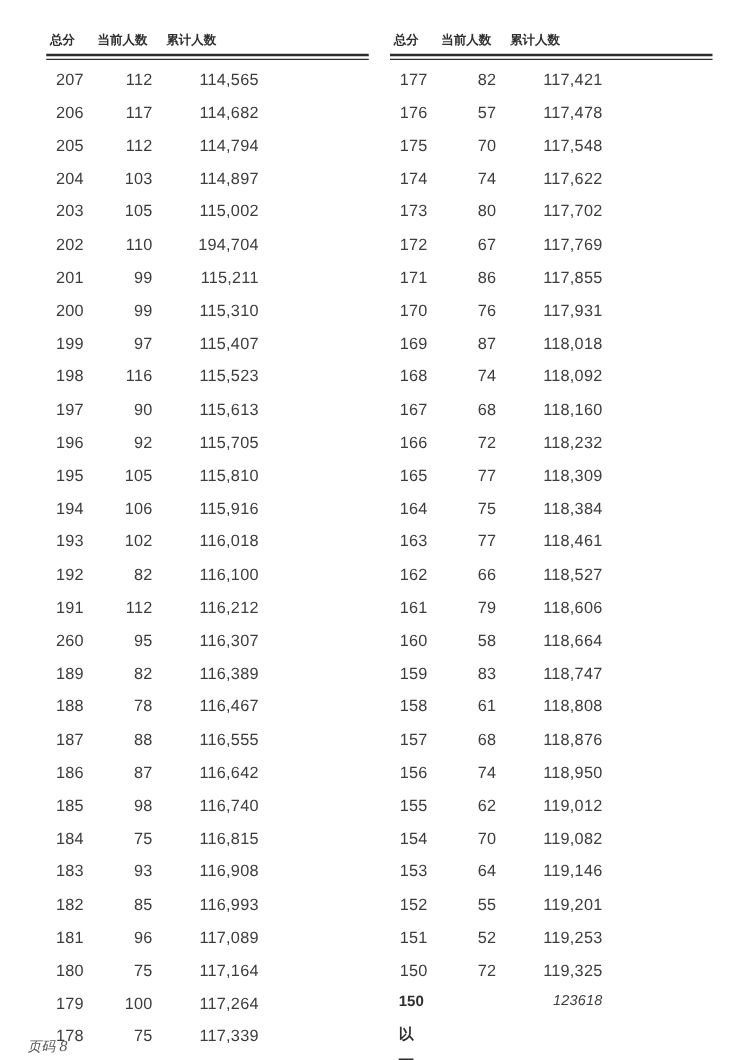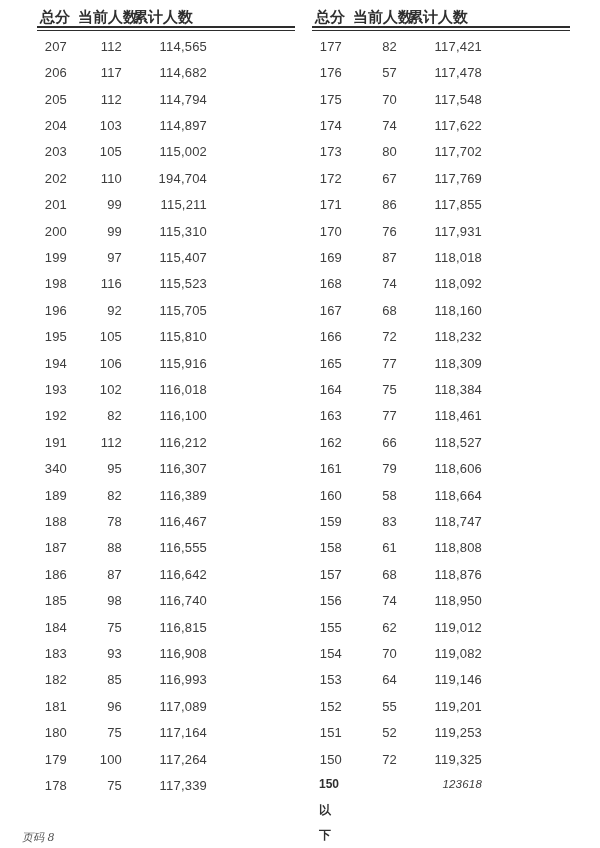--- a/index.html
+++ b/index.html
@@ -6,21 +6,21 @@
   body {
     width:600px; height:848px; position:relative;
     background:#ffffff; overflow:hidden;
     font-family:"Liberation Sans", sans-serif;
     -webkit-font-smoothing:antialiased;
   }
   .table-section { position:absolute; top:6px; width:258px; }
   #left-table  { left:37px; }
   #right-table { left:312px; }
 
-  .thead { position:relative; height:20px; font-size:15px; font-weight:600; color:#2f2f2f; }
+  .thead { position:relative; height:20px; font-size:10px; font-weight:600; color:#2f2f2f;margin-top:17px; }
   .thead .h1 { position:absolute; left:3px;  top:2px; }
   .thead .h2 { position:absolute; left:41px; top:2px; }
   .thead .h3 { position:absolute; left:96px; top:2px; }
 
   .double-rule { height:2px; border-top:2px solid #2d2d2d; border-bottom:1px solid #2d2d2d; }
 
   .rows { margin-top:2px; }
   .row {
     display:grid; grid-template-columns:30px 55px 85px;
     height:26.42px; align-items:center;
@@ -97,20 +97,25 @@
         <span class="cell">199</span>
         <span class="cell">97</span>
         <span class="cell">115,407</span>
       </div>
       <div class="row">
         <span class="cell">198</span>
         <span class="cell">116</span>
         <span class="cell">115,523</span>
       </div>
       <div class="row">
+        <span class="cell">197</span>
+        <span class="cell">90</span>
+        <span class="cell">115,613</span>
+      </div>
+      <div class="row">
         <span class="cell">196</span>
         <span class="cell">92</span>
         <span class="cell">115,705</span>
       </div>
       <div class="row">
         <span class="cell">195</span>
         <span class="cell">105</span>
         <span class="cell">115,810</span>
       </div>
       <div class="row">
@@ -127,21 +132,21 @@
         <span class="cell">192</span>
         <span class="cell">82</span>
         <span class="cell">116,100</span>
       </div>
       <div class="row">
         <span class="cell">191</span>
         <span class="cell">112</span>
         <span class="cell">116,212</span>
       </div>
       <div class="row">
-        <span class="cell">340</span>
+        <span class="cell">260</span>
         <span class="cell">95</span>
         <span class="cell">116,307</span>
       </div>
       <div class="row">
         <span class="cell">189</span>
         <span class="cell">82</span>
         <span class="cell">116,389</span>
       </div>
       <div class="row">
         <span class="cell">188</span>

